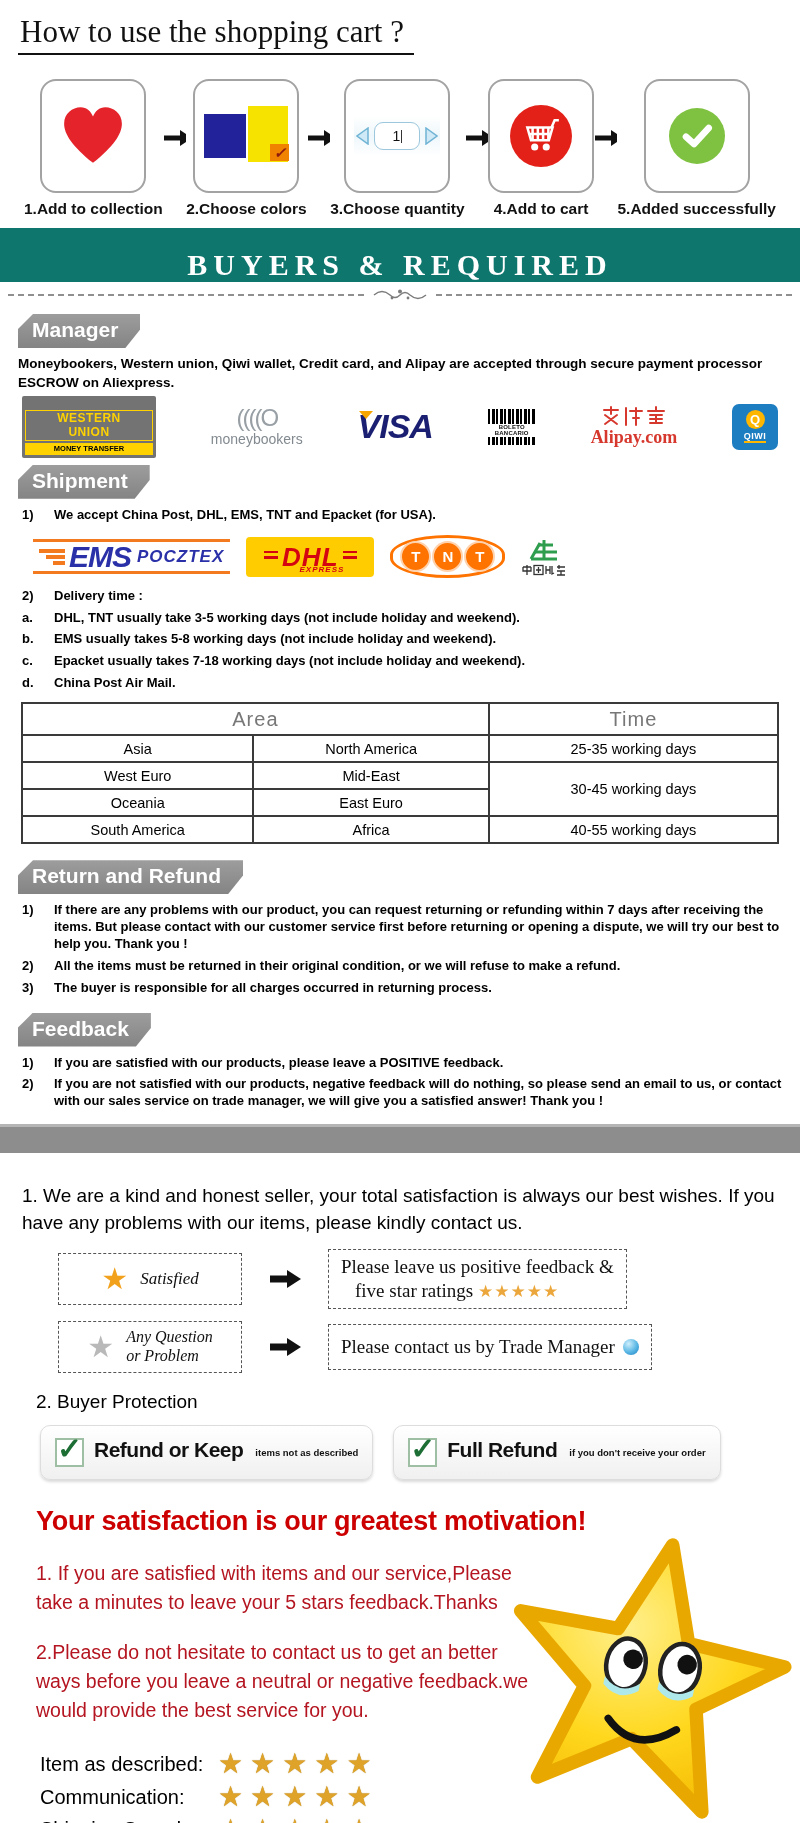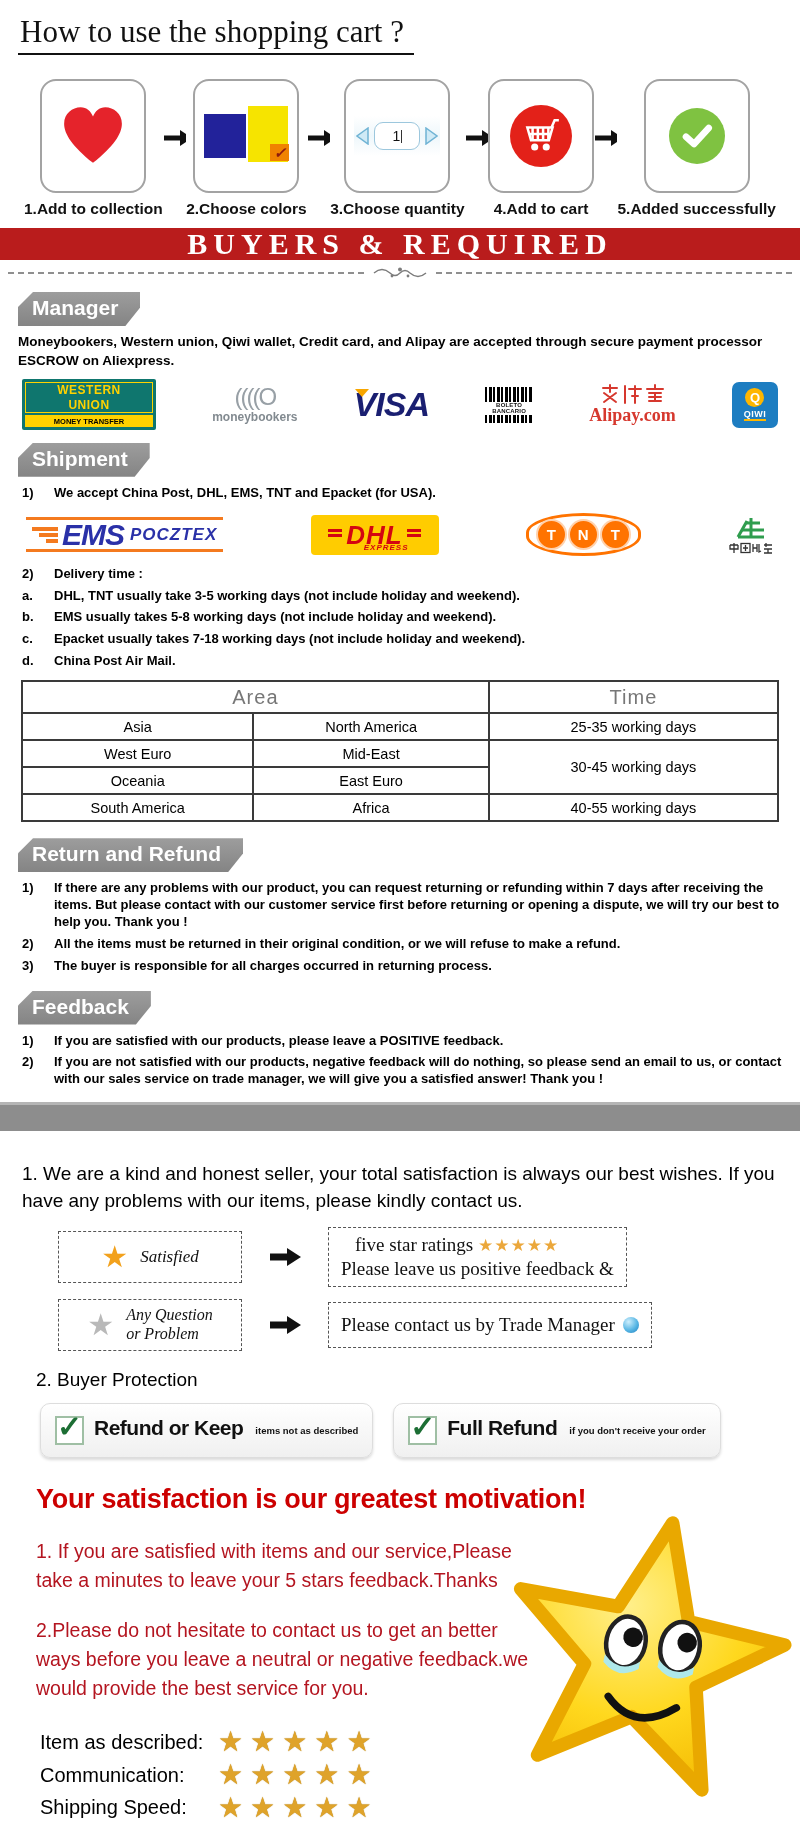--- a/index.html
+++ b/index.html
@@ -20,56 +20,56 @@
   .swatches{position:relative;width:88px;height:76px;}
   .sw-blue{position:absolute;left:2px;top:16px;width:42px;height:44px;background:#22229a;}
   .sw-yellow{position:absolute;left:46px;top:8px;width:40px;height:56px;background:#f6e400;}
   .sw-check{position:absolute;left:68px;top:46px;width:19px;height:17px;background:#f08300;
             display:flex;align-items:center;justify-content:center;color:#8d1a0e;font-weight:bold;font-size:15px;}
   .qty-row{display:flex;align-items:center;gap:5px;background:linear-gradient(#fff,#eef7fb 50%,#fff);padding:6px 2px;}
   .qty-box{width:44px;height:26px;border:1.5px solid #9cc7dd;border-radius:9px;background:#fff;
            display:flex;align-items:center;justify-content:center;font-size:14px;gap:1px;}
   .caret{width:1px;height:13px;background:#333;}
   
-  .banner{margin-top:10px;height:32px;background:#b91c1c;display:flex;align-items:center;justify-content:center;}
+  .banner{margin-top:10px;height:54px;background:#0f766e;display:flex;align-items:flex-end;justify-content:center;}
   .banner-text{color:#fff;font-family:"Liberation Serif",serif;font-weight:bold;font-size:30px;letter-spacing:6px;}
   .fancy-divider{display:flex;align-items:center;margin:4px 8px 0 8px;height:18px;}
   .fancy-divider .dash{flex:1;border-top:2px dashed #8f8f8f;}
   .orn{margin:0 8px;}
   
   .badge{display:inline-block;margin-left:18px;background:linear-gradient(#9d9d9d,#848484);color:#fff;
          font-size:21px;font-weight:bold;padding:4px 22px 6px 14px;
          clip-path:polygon(15px 0,100% 0,100% 45%,calc(100% - 15px) 100%,0 100%,0 15px);}
   .para{margin:7px 18px 0 18px;font-size:13.5px;font-weight:bold;line-height:1.4;color:#000;}
   
   .nrow{display:flex;margin:5px 18px 0 22px;font-size:13px;font-weight:bold;line-height:1.3;color:#000;}
   .nrow .num{width:32px;flex:0 0 32px;}
   .nrow .txt{flex:1;}
   
   .paylogos{display:flex;align-items:center;justify-content:space-between;padding:0 22px;margin-top:8px;height:52px;}
-  .wu{width:128px;background:#0f766e;border-radius:2px;padding:3px 3px 0 3px;text-align:center;}
+  .wu{width:128px;background:#737373;border-radius:2px;padding:14px 3px 0 3px;text-align:center;}
   .wu .wl{color:#ffd200;font-weight:bold;font-size:12px;line-height:1.05;letter-spacing:.5px;border:1px solid #ffd200;border-bottom:none;padding:1px 0;}
   .wu .wl2{border-top:none;border-bottom:1px solid #ffd200;}
   .wu .wb{background:#ffd200;color:#000;font-weight:bold;font-size:7.5px;margin:2px 0 3px 0;padding:1.5px 0;}
   .mb{display:flex;flex-direction:column;align-items:center;color:#98a0a6;}
   .mb .arcs{font-size:24px;letter-spacing:-2px;line-height:1;}
-  .mb .lbl{font-size:12px;font-weight:bold;color:#828a90;margin-top:1px;}
+  .mb .lbl{font-size:14px;font-weight:normal;color:#828a90;margin-top:1px;}
   .visa{font-size:34px;font-weight:bold;font-style:italic;color:#1a1f71;letter-spacing:-1px;position:relative;}
   .visa i{position:absolute;left:1px;top:4px;width:0;height:0;border-left:7px solid transparent;border-right:7px solid transparent;border-top:8px solid #f7a600;}
   .boleto{width:48px;text-align:center;}
   .bars{height:15px;background:repeating-linear-gradient(90deg,#000 0 2px,#fff 2px 4px,#000 4px 7px,#fff 7px 8px);}
   .bars.small{height:8px;}
   .boleto .bt{font-size:6px;font-weight:bold;line-height:1.1;letter-spacing:.2px;}
   .alipay{display:flex;flex-direction:column;align-items:center;}
   .alipay .en{font-family:"Liberation Serif",serif;font-weight:bold;font-size:18px;color:#d6382e;}
   .qiwi{width:46px;height:46px;background:#1d7dc1;border-radius:7px;display:flex;flex-direction:column;align-items:center;justify-content:center;}
   .qiwi .qc{width:19px;height:19px;border-radius:50%;background:#ffb600;color:#fff;font-weight:bold;font-size:13px;display:flex;align-items:center;justify-content:center;}
   .qiwi .ql{color:#fff;font-weight:bold;font-size:9px;margin-top:2px;letter-spacing:.5px;border-bottom:2px solid #ffb600;}
   
-  .shiplogos{display:flex;align-items:center;justify-content:space-between;padding:0 26px;margin-top:10px;height:46px;}
+  .shiplogos{display:flex;align-items:center;justify-content:flex-start;padding:0 33px;margin-top:10px;height:46px;gap:16px;}
   .ems{display:flex;align-items:center;border-top:3px solid #f47a1f;border-bottom:3px solid #f47a1f;padding:1px 6px;}
   .ems-stripes{display:flex;flex-direction:column;gap:2px;margin-right:4px;align-items:flex-end;}
   .ems-stripes i{display:block;height:4px;background:#f47a1f;}
   .ems .e1{font-style:italic;font-weight:bold;font-size:30px;color:#2a31a8;letter-spacing:-1px;line-height:.9;}
   .ems .e2{font-style:italic;font-weight:bold;font-size:17px;color:#2a31a8;margin-left:6px;letter-spacing:1px;}
   .dhl{width:128px;height:40px;background:#ffcc00;border-radius:4px;display:flex;align-items:center;justify-content:center;position:relative;}
   .dhl .d{font-style:italic;font-weight:bold;font-size:26px;color:#d40511;letter-spacing:1px;line-height:1;}
   .dhl .ddash{width:14px;height:11px;background:repeating-linear-gradient(to bottom,#d40511 0 2.5px,transparent 2.5px 5.5px);margin:0 4px;}
   .dhl .dx{position:absolute;right:30px;bottom:3px;font-style:italic;font-weight:bold;font-size:8px;color:#d40511;letter-spacing:1px;margin-left:24px;}
   .tnt{display:flex;align-items:center;gap:1px;border:3px solid #ff7300;border-radius:50% / 46%;padding:3px 7px;background:#fff;}
@@ -398,25 +398,25 @@
   <div class="frow">
     <div class="dbox left">
       <span class="star-big">★</span>
       <span class="sat-label serif">Satisfied</span>
     </div>
     <svg class="mid-arrow" width="34" height="20">
         <path d="M2 10 H21" stroke="#111" stroke-width="7"></path>
         <path d="M19 1 L33 10 L19 19 Z" fill="#111"></path>
       </svg>
     <div class="dbox">
+      <div class="res-line">Please leave us positive feedback &amp;</div>
       <div class="res-line" style="padding-left:14px;">
         <span>five star ratings</span>
         <span class="gold-stars">★★★★★</span>
       </div>
-      <div class="res-line">Please leave us positive feedback &amp;</div>
     </div>
   </div>
 
   <div class="frow">
     <div class="dbox left">
       <span class="star-gray">★</span>
       <span class="q-label serif">
         <span>Any Question</span><br>
         <span>or Problem</span>
       </span>

